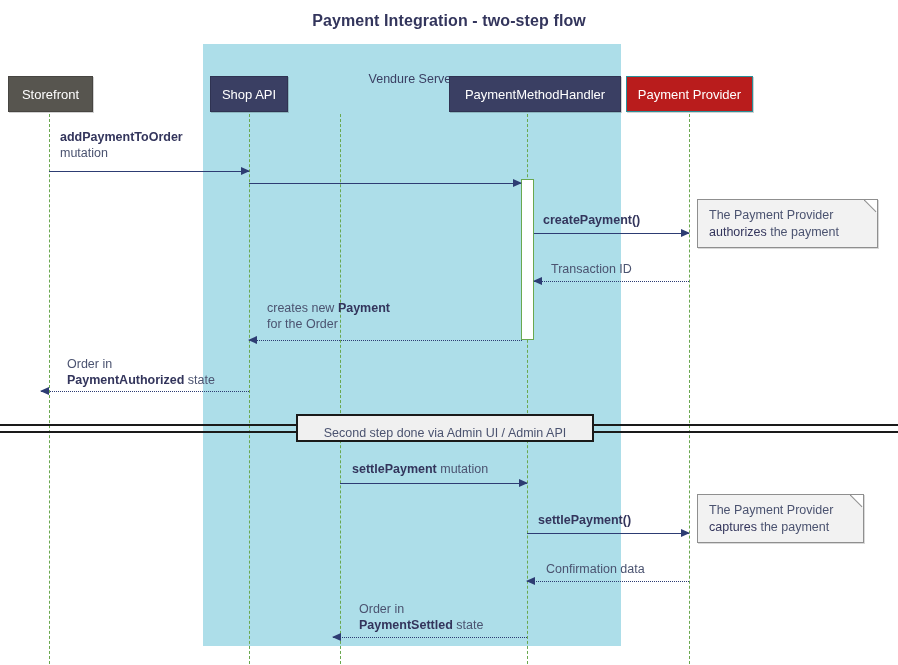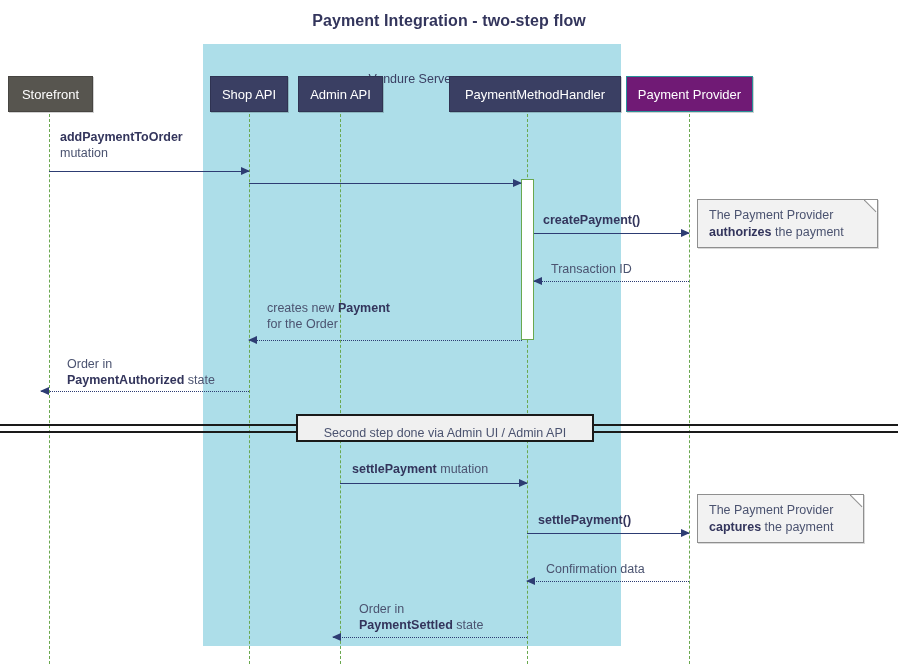--- a/index.html
+++ b/index.html
@@ -38,21 +38,21 @@
     display:flex;align-items:center;justify-content:center;
     color:#ffffff;
     font-size:13px;
     box-sizing:border-box;
     border:1px solid rgba(0,0,0,.25);
     box-shadow:1px 1px 0 rgba(0,0,0,.18);
     white-space:nowrap;
   }
   .actor.grey{background:#57554f;border-color:#474541;}
   .actor.navy{background:#3a3f63;border-color:#2f3352;}
-  .actor.teal{background:#701a75;border-color:#2a8f98;}
+  .actor.teal{background:#b91c1c;border-color:#2a8f98;}
 
   
   .lifeline{
     position:absolute;
     width:0;
     border-left:1.5px dashed #6aa84f;
   }
 
   
   .activation{
@@ -95,21 +95,21 @@
     position:absolute;
     background:#f2f2f2;
     border:1px solid #8f8f8f;
     box-sizing:border-box;
     font-size:12.5px;line-height:17px;
     color:#4b5370;
     padding:7px 10px 7px 11px;
     box-shadow:1px 1px 0 rgba(0,0,0,.15);
     white-space:nowrap;
   }
-  .note b{color:#33355c;font-weight:bold;}
+  .note b{color:#33355c;font-weight:normal;}
   .note .fold{
     position:absolute;top:0;right:0;
     width:0;height:0;
     border-left:13px solid transparent;
     border-top:13px solid #ffffff;
   }
   .note .fold-edge{
     position:absolute;top:-1px;right:-1px;
     width:14px;height:14px;
     overflow:hidden;
@@ -155,23 +155,20 @@
   <div class="lifeline" style="left:689px;top:114px;height:550px;"></div>
 
   <div class="activation" style="left:521px;top:179px;width:13px;height:161px;"></div>
 
   <div class="actor grey" style="left:8px;top:76px;width:85px;height:36px;">
     <span>Storefront</span>
   </div>
   <div class="actor navy" style="left:210px;top:76px;width:78px;height:36px;text-align:center;">
     <span>Shop API</span>
   </div>
-  <div class="actor navy" style="left:298px;top:76px;width:85px;height:36px;">
-    <span>Admin API</span>
-  </div>
   <div class="actor navy" style="left:441px;top:76px;width:172px;height:36px;margin-left:8px;">
     <span>PaymentMethodHandler</span>
   </div>
   <div class="actor teal" style="left:626px;top:76px;width:127px;height:36px;">
     <span>Payment Provider</span>
   </div>
 
   <div class="msglabel" style="left:60px;top:129px;">
     <b>addPaymentToOrder</b><br>
     <span>mutation</span>

